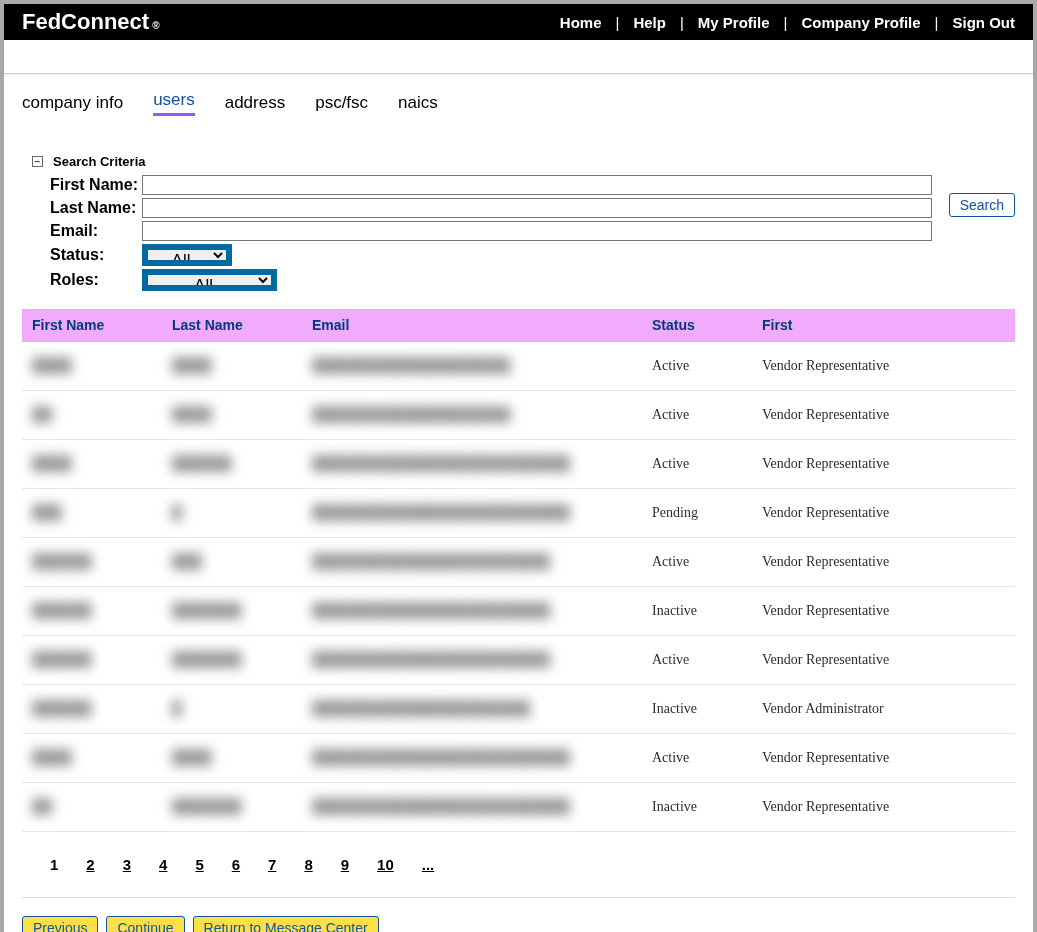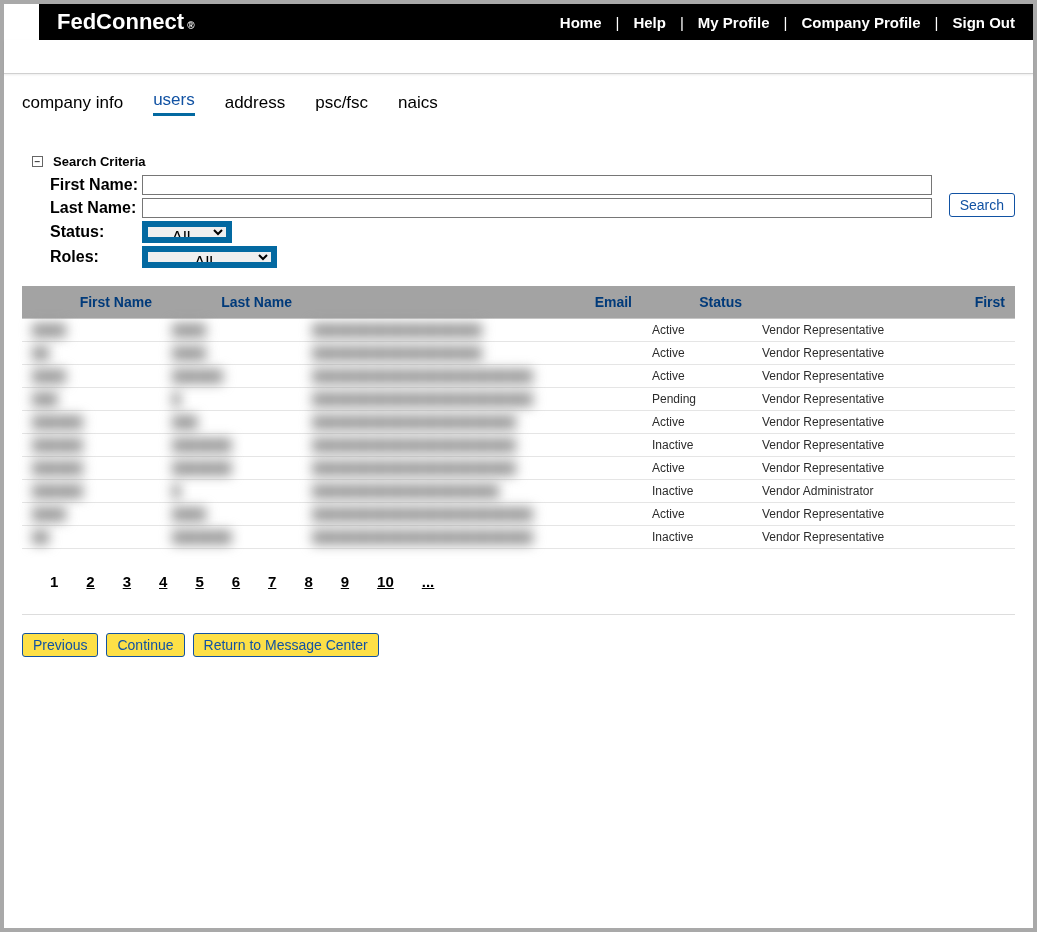--- a/index.html
+++ b/index.html
@@ -18,21 +18,20 @@
     position: relative;
   }
   .topbar {
     background: #000;
     color: #fff;
     height: 36px;
     display: flex;
     align-items: center;
     justify-content: space-between;
     padding: 0 18px;
-    margin-left: 35px;
   }
   .logo { font-size: 22px; font-weight: bold; display: flex; align-items: baseline; }
   .logo-sub { font-size: 10px; margin-left: 3px; }
   .topnav { display: flex; font-size: 15px; }
   .topnav a { color: #fff; text-decoration: none; font-weight: bold; }
   .topnav .sep { margin: 0 14px; color: #fff; }
   .banner-strip {
     height: 34px;
     border-bottom: 1px solid #d0d0d0;
     box-shadow: 0 1px 2px rgba(0,0,0,0.08);
@@ -41,21 +40,21 @@
   .tabs {
     display:flex;
     gap: 30px;
     padding: 12px 18px 6px 18px;
     align-items:flex-end;
     font-size:17px;
     font-weight:normal;
     color:#000;
   }
   .tabs .tab { cursor:pointer; padding-bottom:3px; }
-  .tabs .tab.active { color:#1152a3; border-bottom:3px solid #0369a1; }
+  .tabs .tab.active { color:#1152a3; border-bottom:3px solid #8b5cf6; }
   .content { padding: 10px 18px 20px 18px; }
   .search-criteria-header {
     display:flex; align-items:center; gap:10px; font-weight:bold; font-size:13px;
     margin: 22px 0 6px 10px;
   }
   .collapse-icon {
     width:11px; height:11px; border:1px solid #666; display:flex; align-items:center; justify-content:center;
     font-size:10px; line-height:1; color:#444; background:#fff;
   }
   .search-form { margin-left: 28px; }
@@ -70,25 +69,25 @@
     position:absolute; right:0; top:18px;
     background:#fff; color:#1152a3; border:1px solid #1152a3; border-radius:3px;
     padding:3px 10px; font-size:14px; cursor:pointer;
   }
   table.users {
     width: 100%;
     border-collapse: collapse;
     margin-top: 18px;
   }
   table.users thead th {
-    background:#a3a3a3; color:#003a7a; text-align:right;
+    background:#f0abfc; color:#003a7a; text-align:left;
     font-size:14px; font-weight:bold; padding:8px 10px; border-bottom:1px solid #c5c5c5;
   }
   table.users tbody td {
-    padding:4px 10px; border-bottom:1px solid #e5e5e5; font-size:12px; color:#2c2c2c;
+    padding:16px 10px; border-bottom:1px solid #e5e5e5; font-size:14px; color:#2c2c2c;font-family:Liberation Serif, serif;
   }
   .blur {
     filter: blur(6px);
     color:#999;
     user-select:none;
   }
   .col-fn { width:140px; }
   .col-ln { width:140px; }
   .col-em { width:340px; }
   .col-st { width:110px; }
@@ -145,20 +144,24 @@
       <span>Search Criteria</span>
     </div>
 
     <div class="search-form status-roles-wrap">
       <div class="form-row">
         <label>First Name:</label>
         <input type="text" value="" style="">
       </div>
       <div class="form-row">
         <label>Last Name:</label>
+        <input type="text" value="" style="">
+      </div>
+      <div class="form-row">
+        <label>Email:</label>
         <input type="text" value="" style="">
       </div>
       <div class="form-row">
         <label>Status:</label>
         <select style="width:90px">
           <option>All</option>
         </select>
         <button class="search-button">Search</button>
       </div>
       <div class="form-row">

